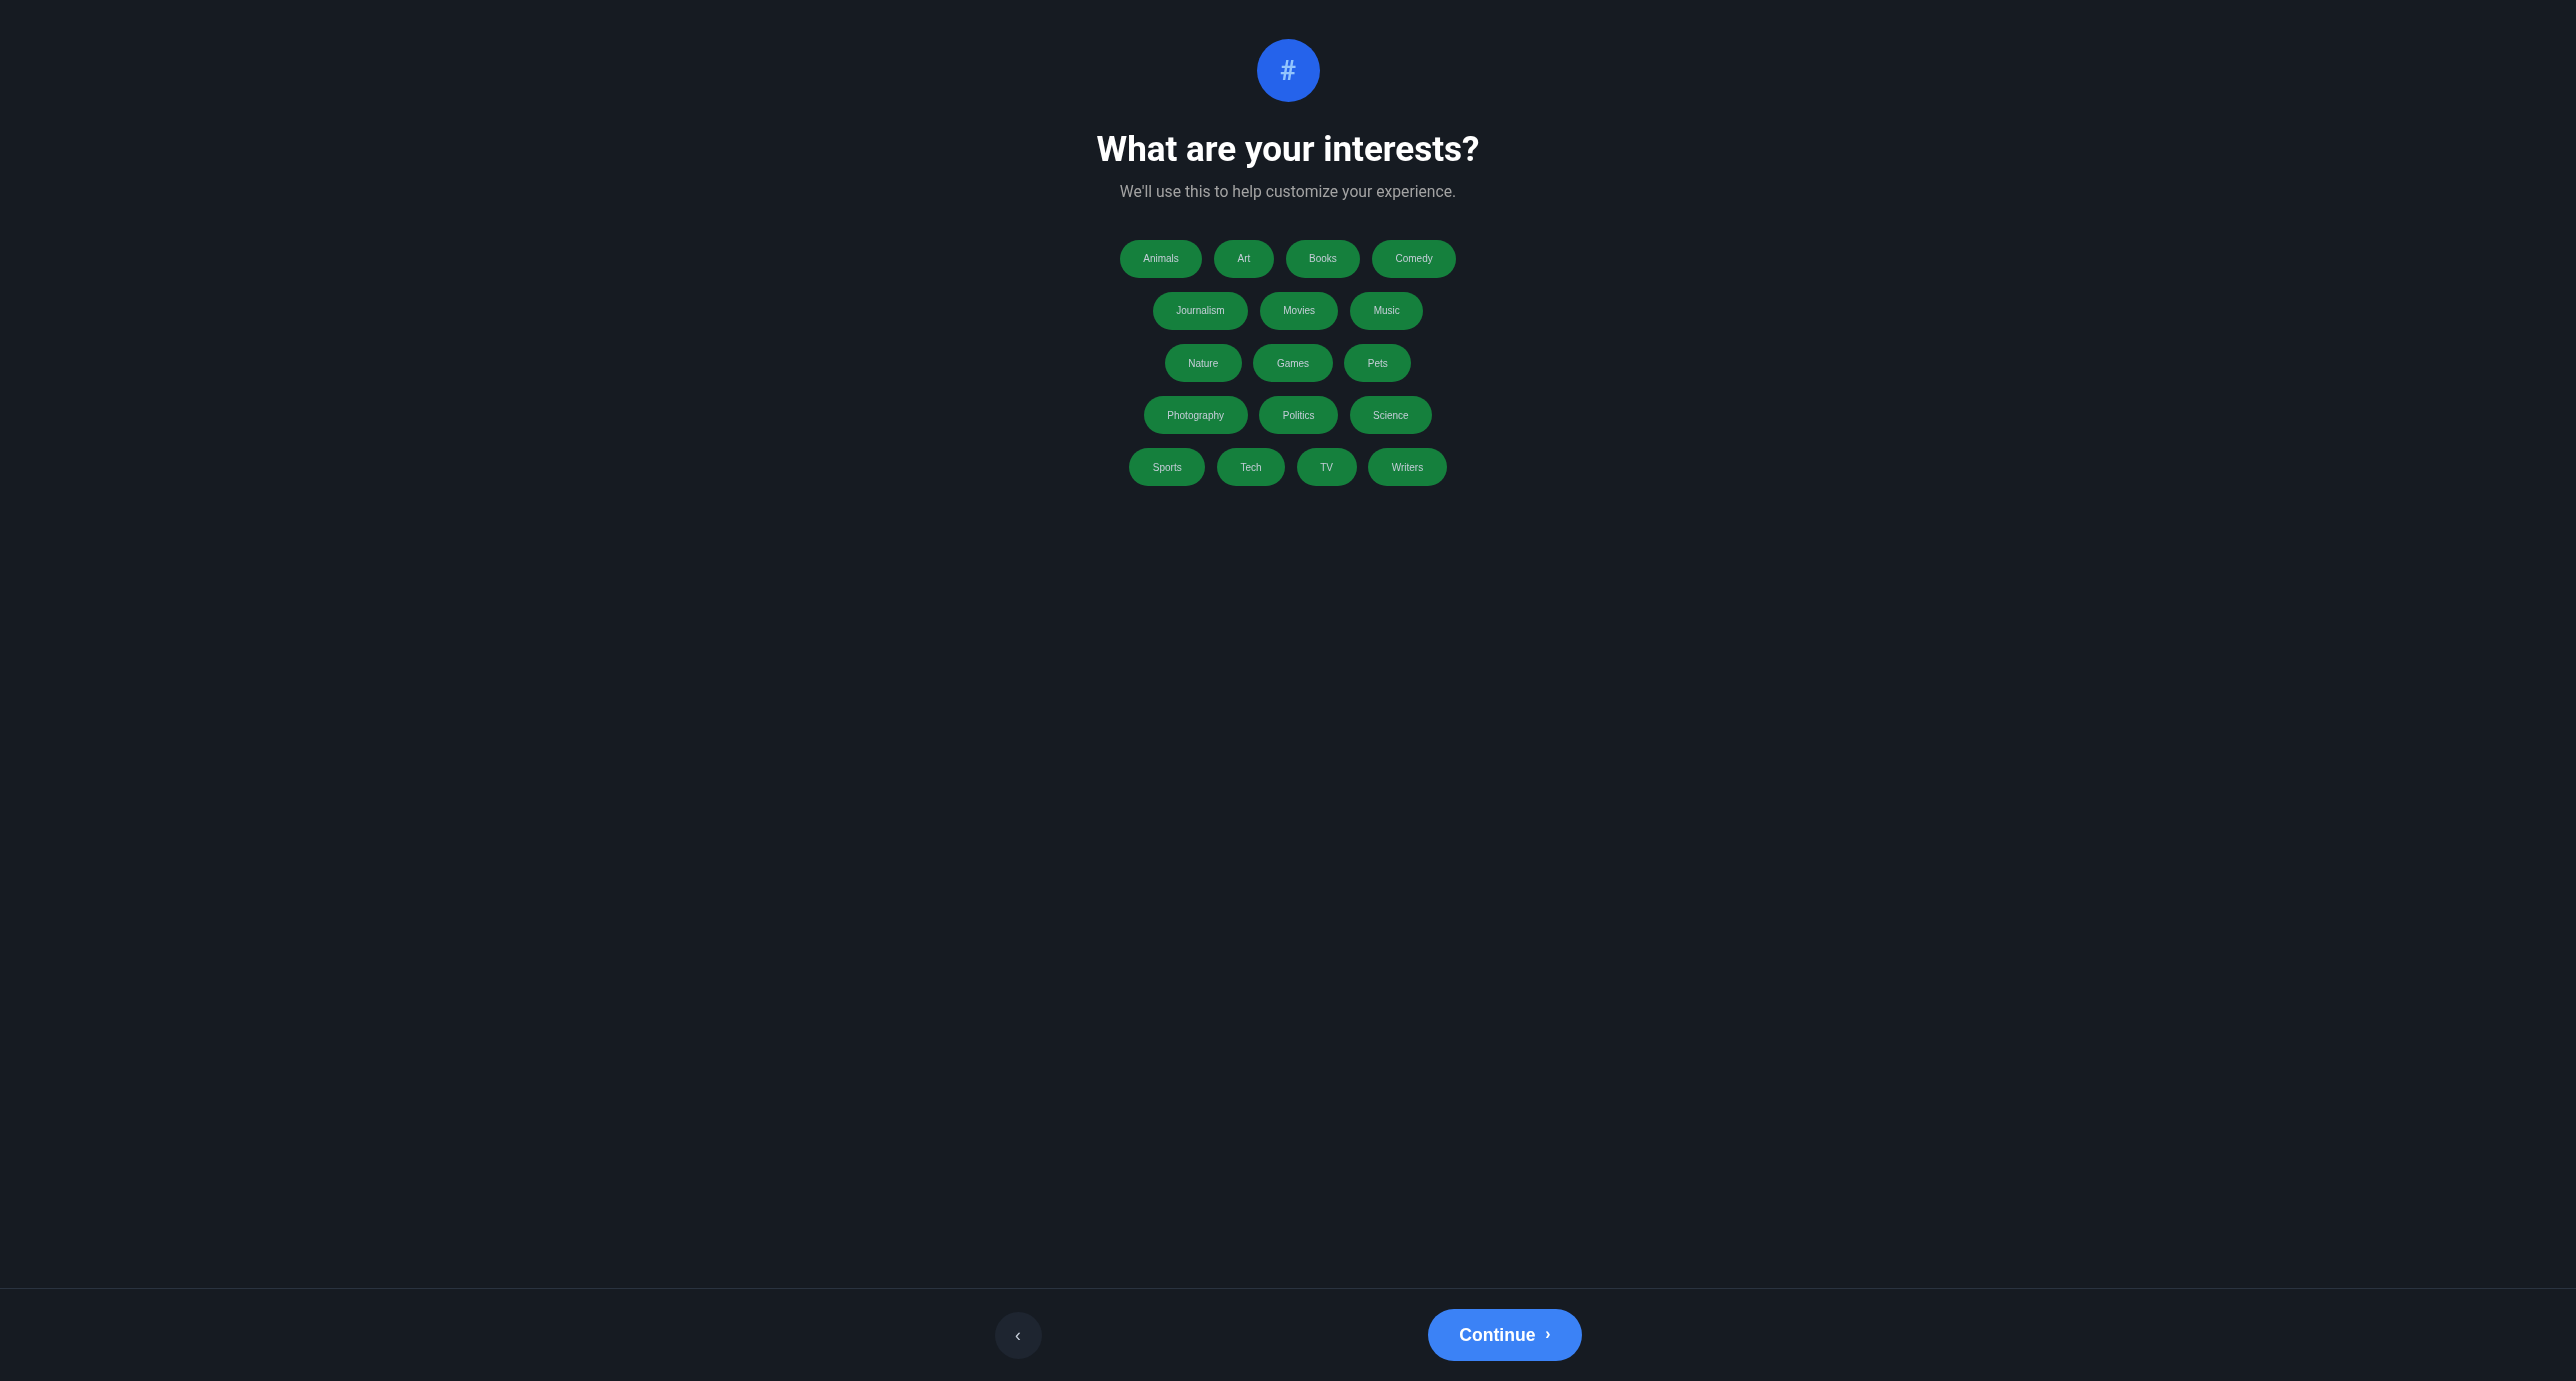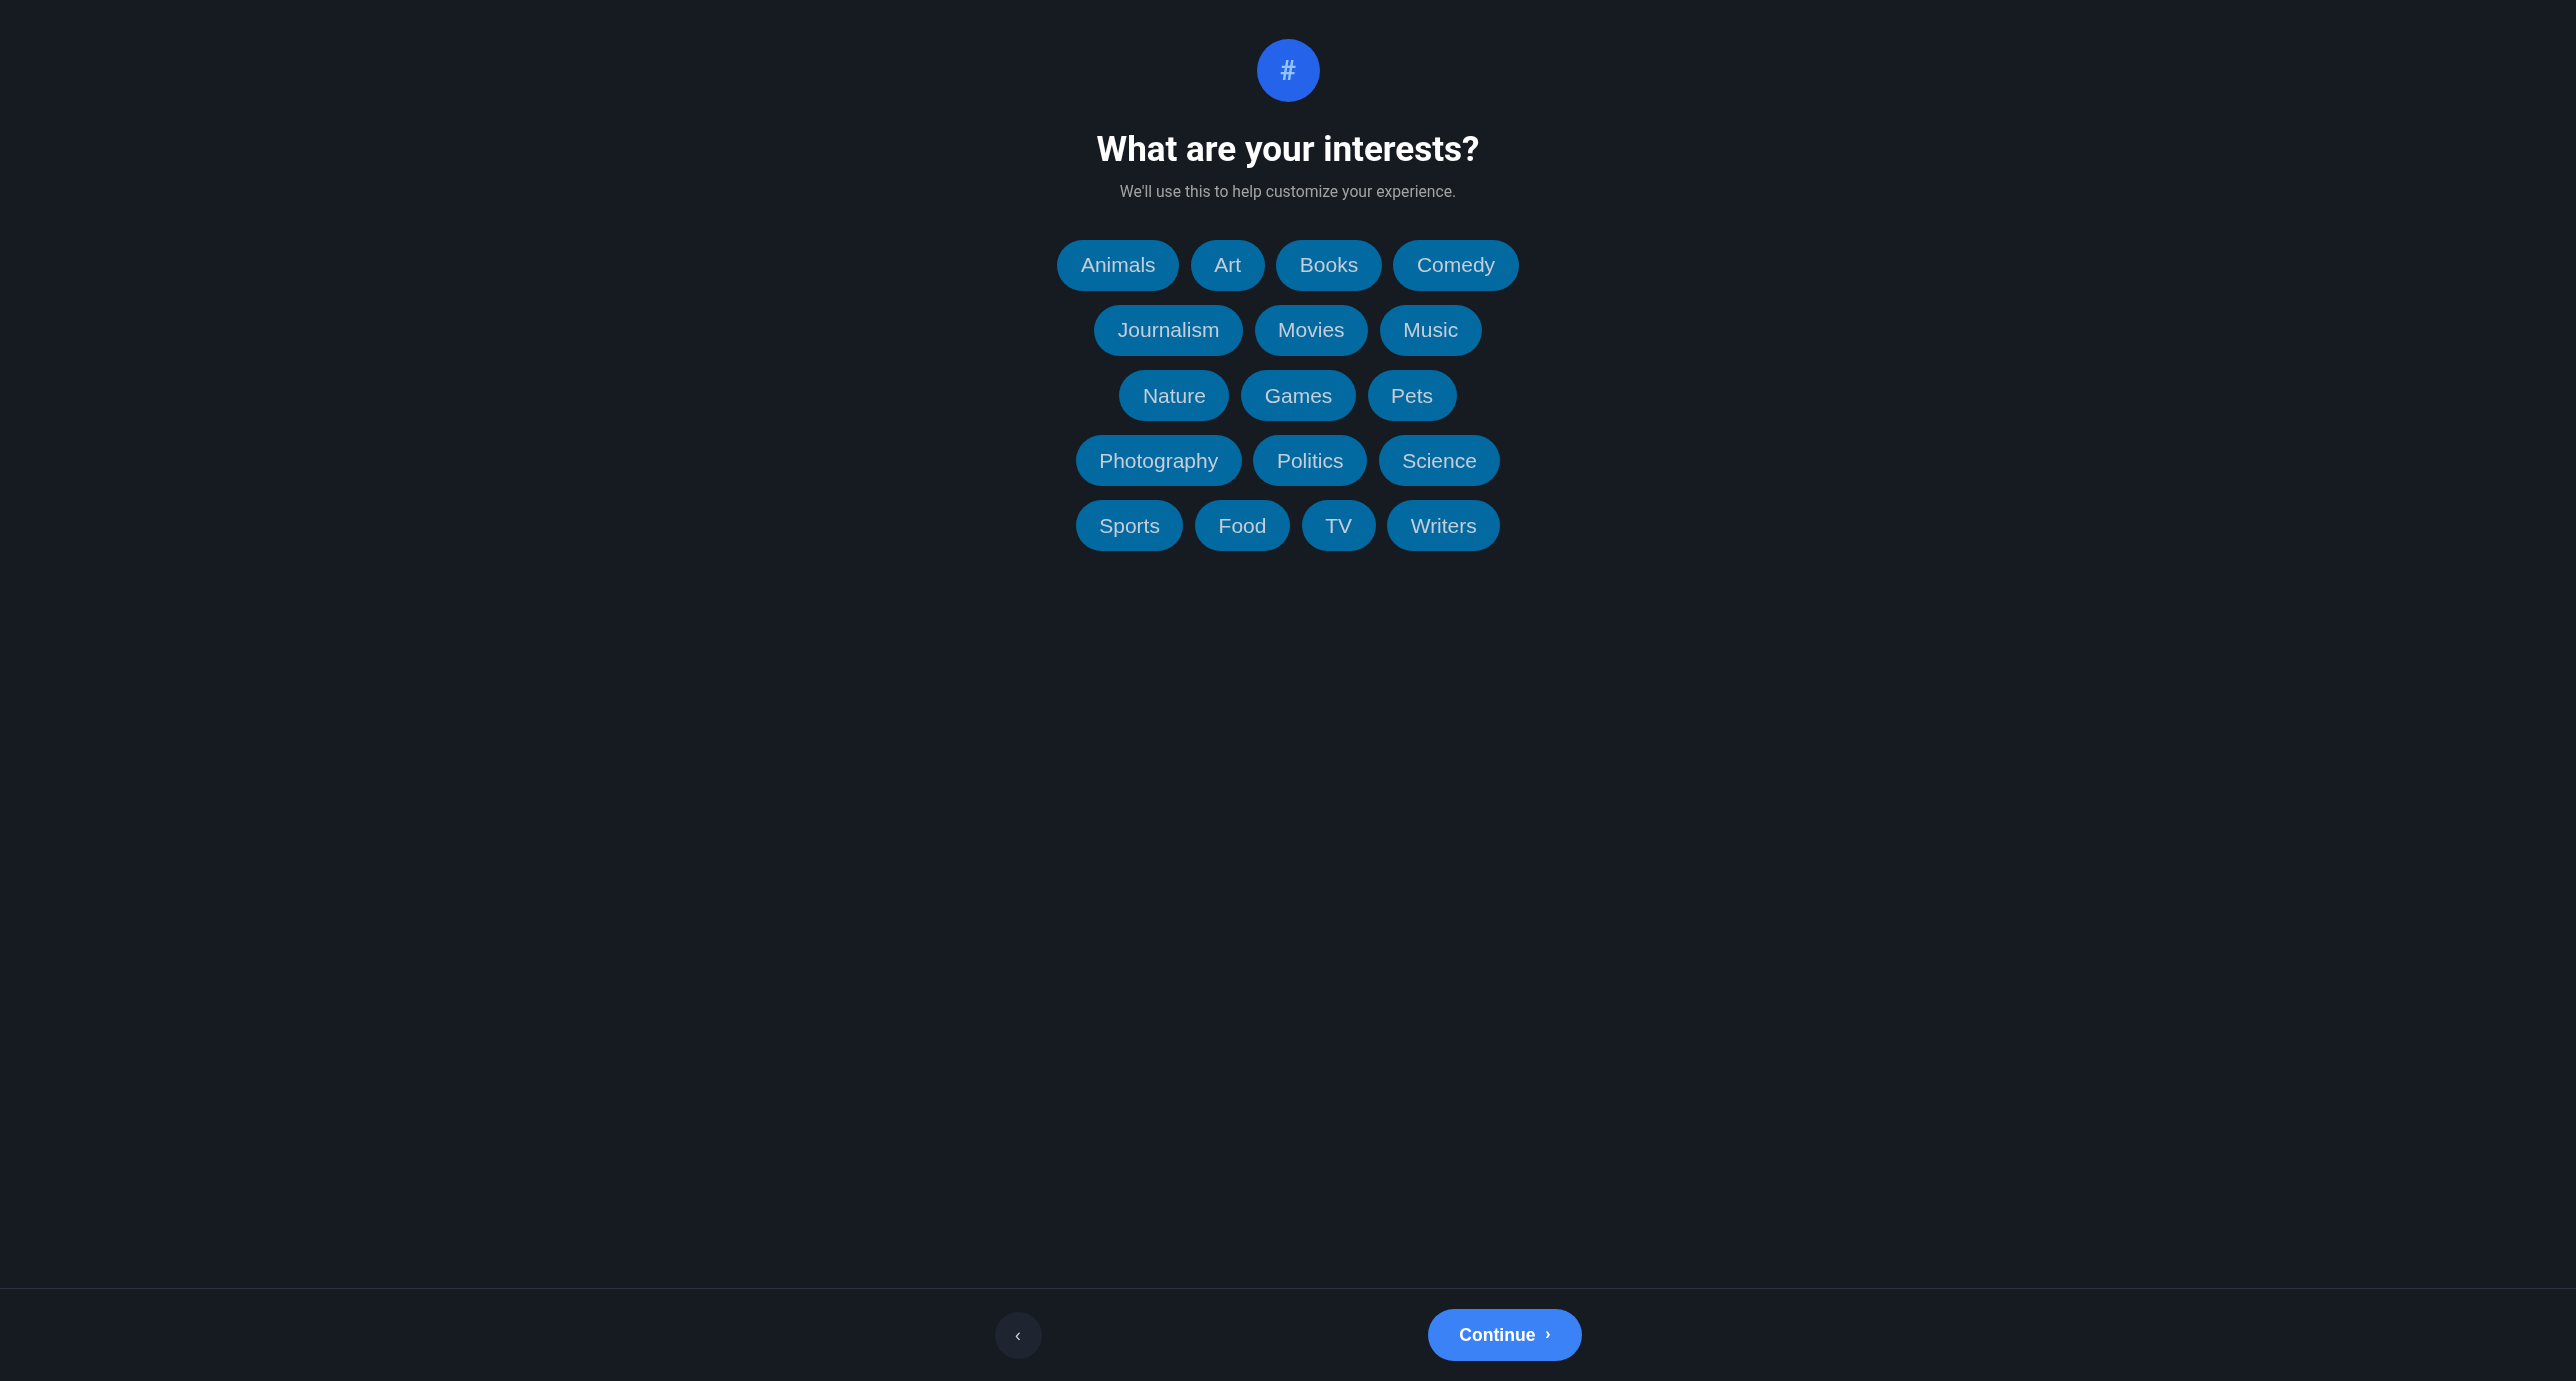--- a/index.html
+++ b/index.html
@@ -71,26 +71,26 @@
 
     .interests-row {
       display: flex;
       flex-direction: row;
       gap: 11.7px;
       justify-content: center;
       flex-wrap: nowrap;
     }
 
     .interest-tag {
-      background-color: #0369a1;
+      background-color: #15803d;
       color: #c5cdd8;
       border: none;
       border-radius: 978px;
       padding: 13.7px 23.5px;
-      font-size: 21px;
+      font-size: 10px;
       cursor: pointer;
       white-space: nowrap;
       transition: background-color 0.15s, color 0.15s;
     }
 
     .footer-bar {
       width: 100%;
       border-top: 1px solid #2a3340;
       background-color: #161b22;
       padding: 19.6px 39px;
@@ -169,21 +169,21 @@
         <button class="interest-tag">Games</button>
         <button class="interest-tag">Pets</button>
       </div>
       <div class="interests-row">
         <button class="interest-tag">Photography</button>
         <button class="interest-tag">Politics</button>
         <button class="interest-tag">Science</button>
       </div>
       <div class="interests-row">
         <button class="interest-tag">Sports</button>
-        <button class="interest-tag">Food</button>
+        <button class="interest-tag">Tech</button>
         <button class="interest-tag">TV</button>
         <button class="interest-tag">Writers</button>
       </div>
     </div>
 </div>
 
 <div class="footer-bar">
   <div class="footer-inner">
     <button class="back-button">
       <span>‹</span>

